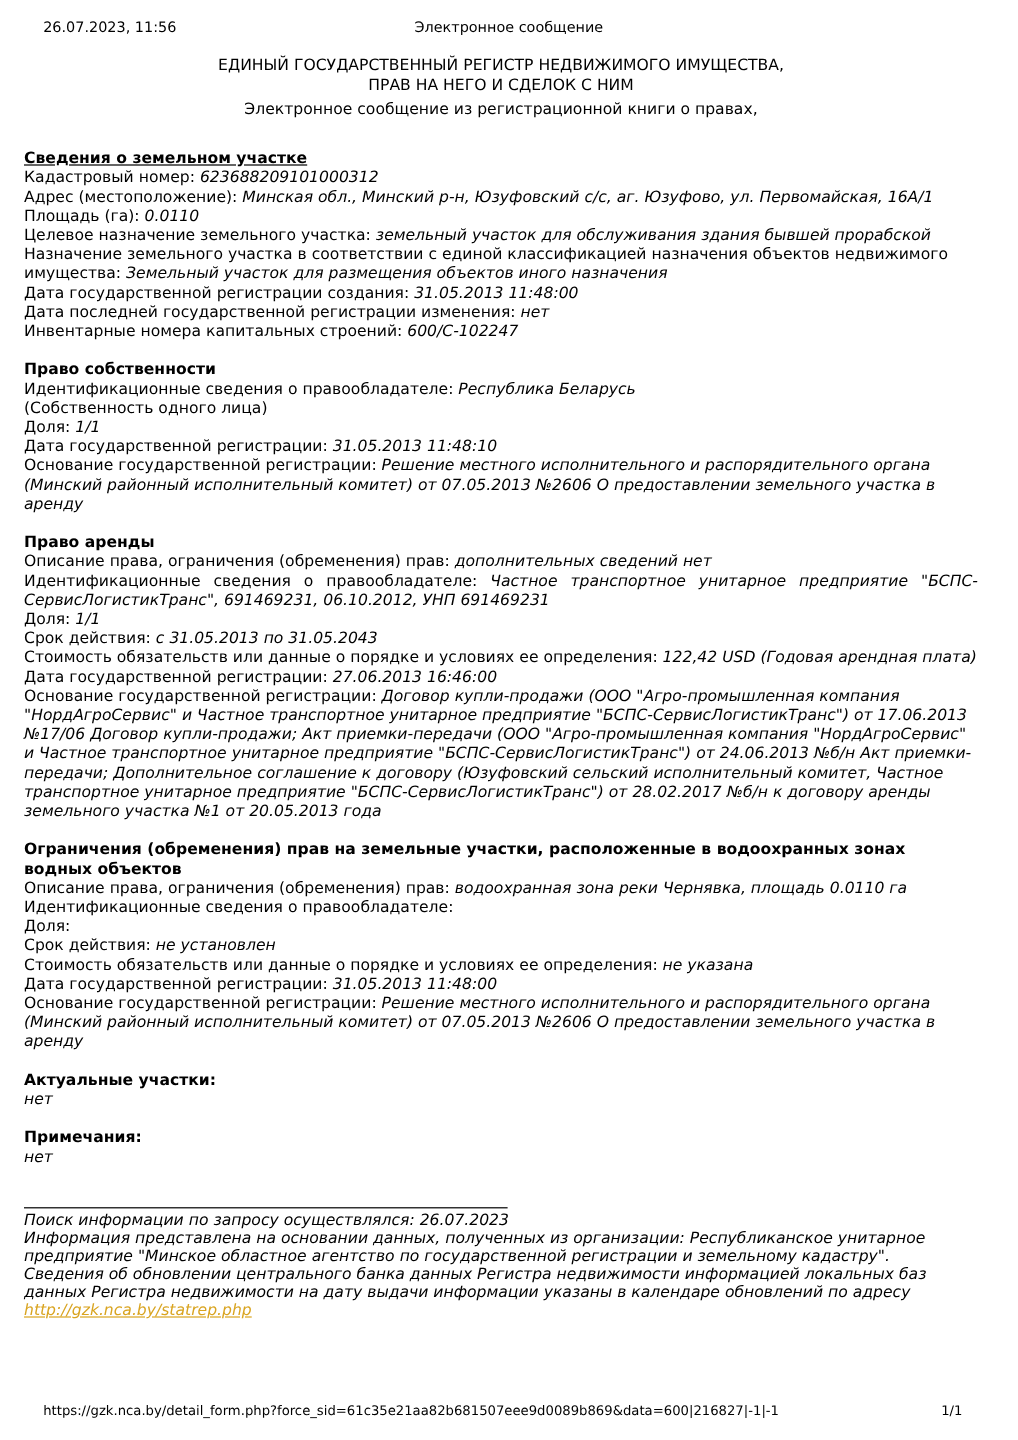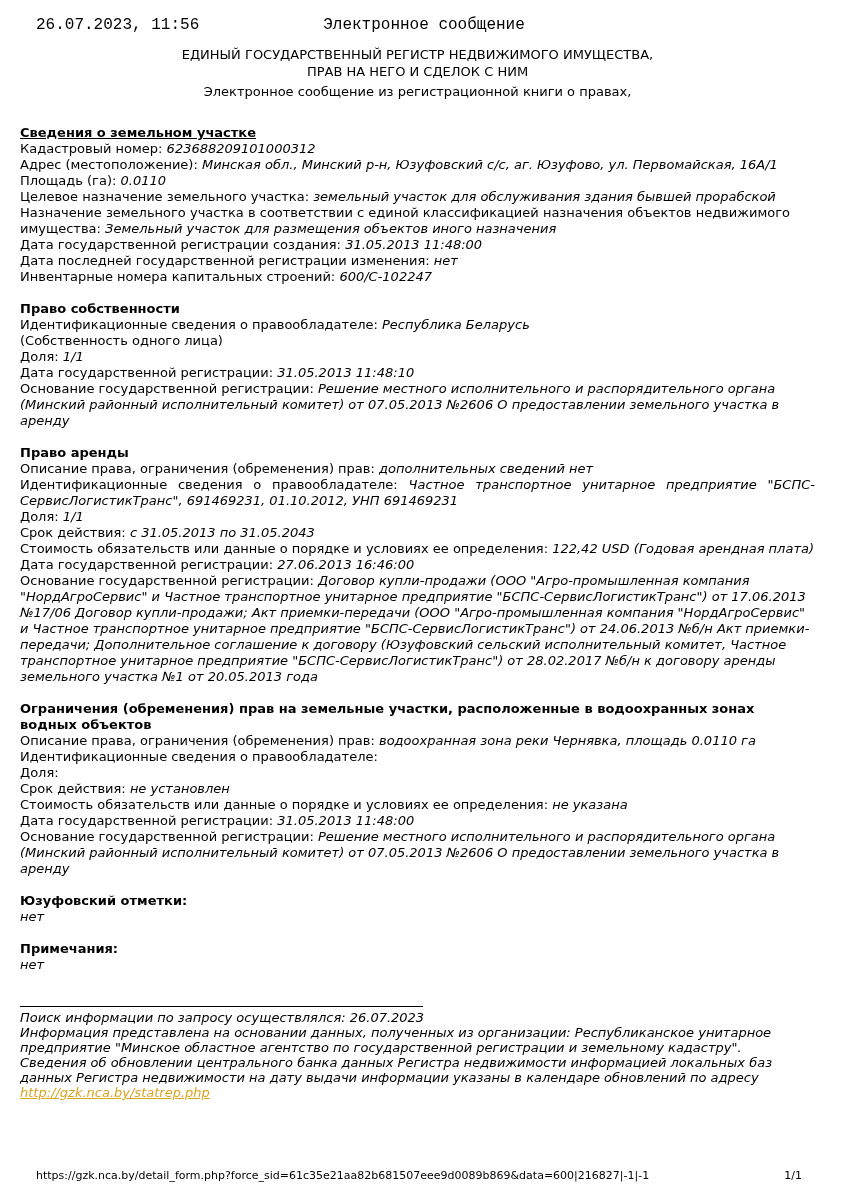--- a/index.html
+++ b/index.html
@@ -2,21 +2,21 @@
 <html><head>
 <meta charset="utf-8">
 <style>
   * { margin:0; padding:0; box-sizing:border-box; }
   html, body { background:#ffffff; }
   body {
     width:848px; height:1200px;
     font-family:"DejaVu Sans","Liberation Sans",sans-serif;
     font-size:13px; color:#000; position:relative; overflow:hidden;
   }
-  .page-top { position:absolute; top:16px; left:36px; right:36px; font-size:16px;font-family:Liberation Mono, monospace; }
+  .page-top { position:absolute; top:16px; left:36px; right:36px; font-size:12px; }
   .page-top .dt { position:absolute; left:0; top:0; white-space:nowrap; }
   .page-top .center { text-align:center; }
   .content { padding:46px 33px 0 20px; }
   .doc-title, .doc-subtitle { text-align:center; line-height:17px; }
   .doc-subtitle { margin-top:3px; }
   .sec { margin-top:16px; }
   .sec.first { margin-top:13px; }
   .sec-h { font-weight:bold; line-height:16px; }
   .sec-h.u { text-decoration:underline;margin-top:25px; }
   .line { line-height:16px; }
@@ -67,41 +67,41 @@
     <p class="line"><span class="lbl">Идентификационные сведения о правообладателе: </span><span class="val">Республика Беларусь</span></p>
     <p class="line">(Собственность одного лица)</p>
     <p class="line"><span class="lbl">Доля: </span><span class="val">1/1</span></p>
     <p class="line"><span class="lbl">Дата государственной регистрации: </span><span class="val">31.05.2013 11:48:10</span></p>
     <p class="line"><span class="lbl">Основание государственной регистрации: </span><span class="val">Решение местного исполнительного и распорядительного органа (Минский районный исполнительный комитет) от 07.05.2013 №2606 О предоставлении земельного участка в аренду</span></p>
   </div>
 
   <div class="sec">
     <p class="sec-h">Право аренды</p>
     <p class="line"><span class="lbl">Описание права, ограничения (обременения) прав: </span><span class="val">дополнительных сведений нет</span></p>
-    <p class="line justify"><span class="lbl">Идентификационные сведения о правообладателе: </span><span class="val">Частное транспортное унитарное предприятие "БСПС-СервисЛогистикТранс", 691469231, 01.10.2012, УНП 691469231</span></p>
+    <p class="line justify"><span class="lbl">Идентификационные сведения о правообладателе: </span><span class="val">Частное транспортное унитарное предприятие "БСПС-СервисЛогистикТранс", 691469231, 06.10.2012, УНП 691469231</span></p>
     <p class="line"><span class="lbl">Доля: </span><span class="val">1/1</span></p>
     <p class="line"><span class="lbl">Срок действия: </span><span class="val">с 31.05.2013 по 31.05.2043</span></p>
     <p class="line"><span class="lbl">Стоимость обязательств или данные о порядке и условиях ее определения: </span><span class="val">122,42 USD (Годовая арендная плата)</span></p>
     <p class="line"><span class="lbl">Дата государственной регистрации: </span><span class="val">27.06.2013 16:46:00</span></p>
     <p class="line"><span class="lbl">Основание государственной регистрации: </span><span class="val">Договор купли-продажи (ООО "Агро-промышленная компания "НордАгроСервис" и Частное транспортное унитарное предприятие "БСПС-СервисЛогистикТранс") от 17.06.2013 №17/06 Договор купли-продажи; Акт приемки-передачи (ООО "Агро-промышленная компания "НордАгроСервис" и Частное транспортное унитарное предприятие "БСПС-СервисЛогистикТранс") от 24.06.2013 №б/н Акт приемки-передачи; Дополнительное соглашение к договору (Юзуфовский сельский исполнительный комитет, Частное транспортное унитарное предприятие "БСПС-СервисЛогистикТранс") от 28.02.2017 №б/н к договору аренды земельного участка №1 от 20.05.2013 года</span></p>
   </div>
 
   <div class="sec">
     <p class="sec-h">Ограничения (обременения) прав на земельные участки, расположенные в водоохранных зонах водных объектов</p>
     <p class="line"><span class="lbl">Описание права, ограничения (обременения) прав: </span><span class="val">водоохранная зона реки Чернявка, площадь 0.0110 га</span></p>
     <p class="line"><span class="lbl">Идентификационные сведения о правообладателе:</span><span class="val"></span></p>
     <p class="line"><span class="lbl">Доля:</span><span class="val"></span></p>
     <p class="line"><span class="lbl">Срок действия: </span><span class="val">не установлен</span></p>
     <p class="line"><span class="lbl">Стоимость обязательств или данные о порядке и условиях ее определения: </span><span class="val">не указана</span></p>
     <p class="line"><span class="lbl">Дата государственной регистрации: </span><span class="val">31.05.2013 11:48:00</span></p>
     <p class="line"><span class="lbl">Основание государственной регистрации: </span><span class="val">Решение местного исполнительного и распорядительного органа (Минский районный исполнительный комитет) от 07.05.2013 №2606 О предоставлении земельного участка в аренду</span></p>
   </div>
 
   <div class="sec">
-    <p class="sec-h">Юзуфовский отметки:</p>
+    <p class="sec-h">Актуальные участки:</p>
     <p class="line"><span class="val">нет</span></p>
   </div>
 
   <div class="sec">
     <p class="sec-h">Примечания:</p>
     <p class="line"><span class="val">нет</span></p>
   </div>
 
   <hr class="sep">
 

